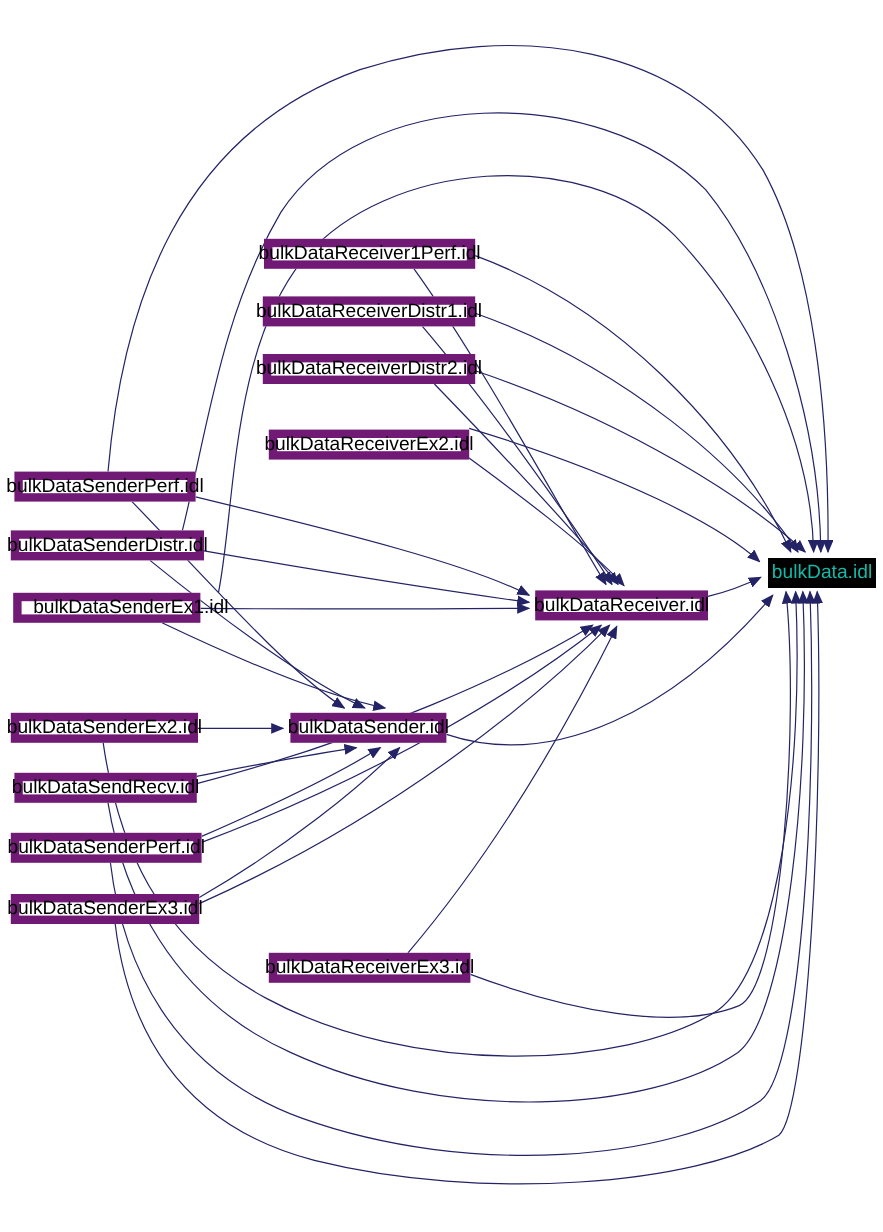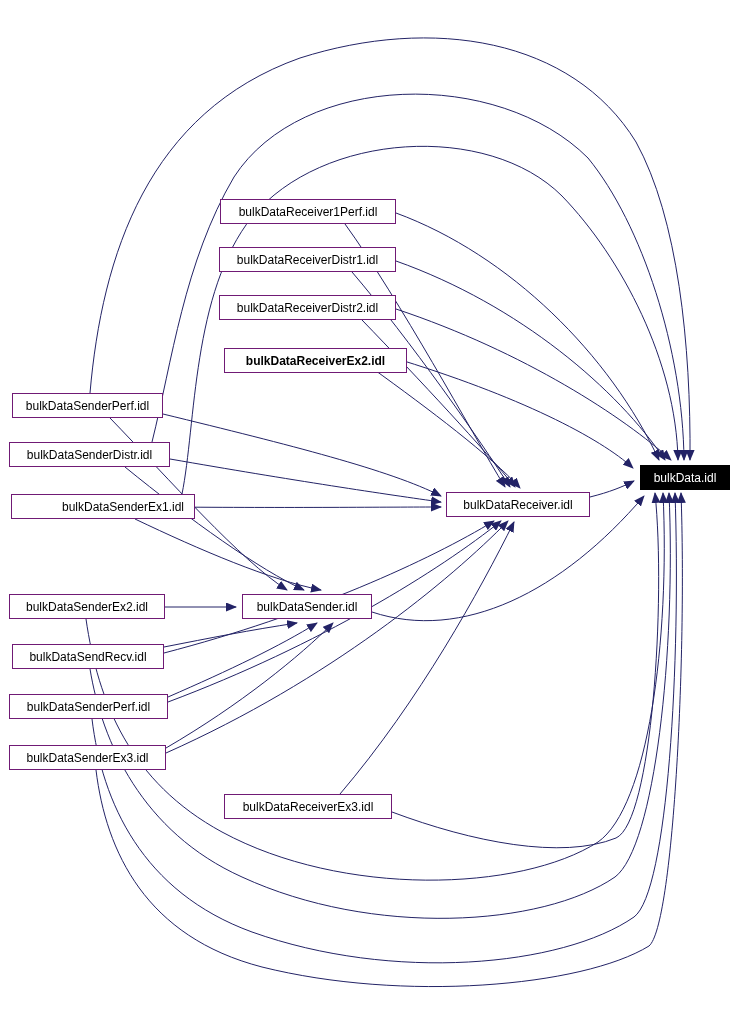--- a/index.html
+++ b/index.html
@@ -23,34 +23,34 @@
     height: 1027px;
   }
   .edge {
     fill: none;
     stroke: #232366;
     stroke-width: 1;
   }
   .node {
     position: absolute;
     box-sizing: border-box;
-    border: 1px solid #701a75;
+    border: 7px solid #701a75;
     background: #ffffff;
     color: #000000;
-    font-size: 12px;
+    font-size: 16px;
     line-height: 1;
     display: flex;
     align-items: center;
     justify-content: center;
     white-space: nowrap;
     cursor: pointer;
   }
   .node.focus {
     background: #000000;
-    color: #ffffff;
+    color: #14b8a6;
     border-color: #000000;
   }
 </style>
 </head>
 <body>
 
 <div class="canvas">
   <svg class="edges-layer" viewBox="0 0 736 1027" xmlns="http://www.w3.org/2000/svg">
     <defs>
       <marker id="arrow" markerWidth="11" markerHeight="9" refX="10" refY="4.5" orient="auto">
@@ -89,24 +89,24 @@
         <path class="edge" d="M 92,719 C 102,802 142,892 252,932 C 392,982 562,967 634,917 C 668,892 681,660 675,493" marker-end="url(#arrow)"></path>
         <path class="edge" d="M 96,770 C 106,852 146,937 262,967 C 402,1002 582,987 649,946 C 673,926 687,660 681,493" marker-end="url(#arrow)"></path>
         <path class="edge" d="M 392,812 C 472,842 562,860 616,838 C 652,822 666,600 655,493" marker-end="url(#arrow)"></path>
         <path class="edge" d="M 372,612 C 462,642 562,592 644,496" marker-end="url(#arrow)"></path>
       </g>
   </svg>
   <div id="node-layer">
       <div class="node" style="left: 220px; top: 199px; width: 176px; height: 25px;">bulkDataReceiver1Perf.idl</div>
       <div class="node" style="left: 219px; top: 247px; width: 177px; height: 25px;">bulkDataReceiverDistr1.idl</div>
       <div class="node" style="left: 219px; top: 295px; width: 177px; height: 25px; text-align: right;">bulkDataReceiverDistr2.idl</div>
-      <div class="node" style="left: 224px; top: 348px; width: 183px; height: 25px; font-weight: bold;">bulkDataReceiverEx2.idl</div>
+      <div class="node" style="left: 224px; top: 358px; width: 167px; height: 25px;">bulkDataReceiverEx2.idl</div>
       <div class="node" style="left: 12px; top: 393px; width: 151px; height: 25px;">bulkDataSenderPerf.idl</div>
       <div class="node" style="left: 9px; top: 442px; width: 161px; height: 25px; text-align: center;">bulkDataSenderDistr.idl</div>
-      <div class="node" style="left: 11px; top: 494px; width: 184px; height: 25px; padding-left: 40px;">bulkDataSenderEx1.idl</div>
+      <div class="node" style="left: 11px; top: 494px; width: 156px; height: 25px; padding-left: 40px;">bulkDataSenderEx1.idl</div>
       <div class="node" style="left: 9px; top: 594px; width: 156px; height: 25px;">bulkDataSenderEx2.idl</div>
       <div class="node" style="left: 12px; top: 644px; width: 152px; height: 25px;">bulkDataSendRecv.idl</div>
       <div class="node" style="left: 9px; top: 694px; width: 159px; height: 25px;">bulkDataSenderPerf.idl</div>
       <div class="node" style="left: 9px; top: 745px; width: 157px; height: 25px;">bulkDataSenderEx3.idl</div>
       <div class="node" style="left: 224px; top: 794px; width: 168px; height: 25px;">bulkDataReceiverEx3.idl</div>
       <div class="node" style="left: 242px; top: 594px; width: 130px; height: 25px;">bulkDataSender.idl</div>
       <div class="node" style="left: 446px; top: 492px; width: 144px; height: 25px;">bulkDataReceiver.idl</div>
       <div class="node focus" style="left: 640px; top: 465px; width: 90px; height: 25px;">bulkData.idl</div>
     </div>
 </div>

